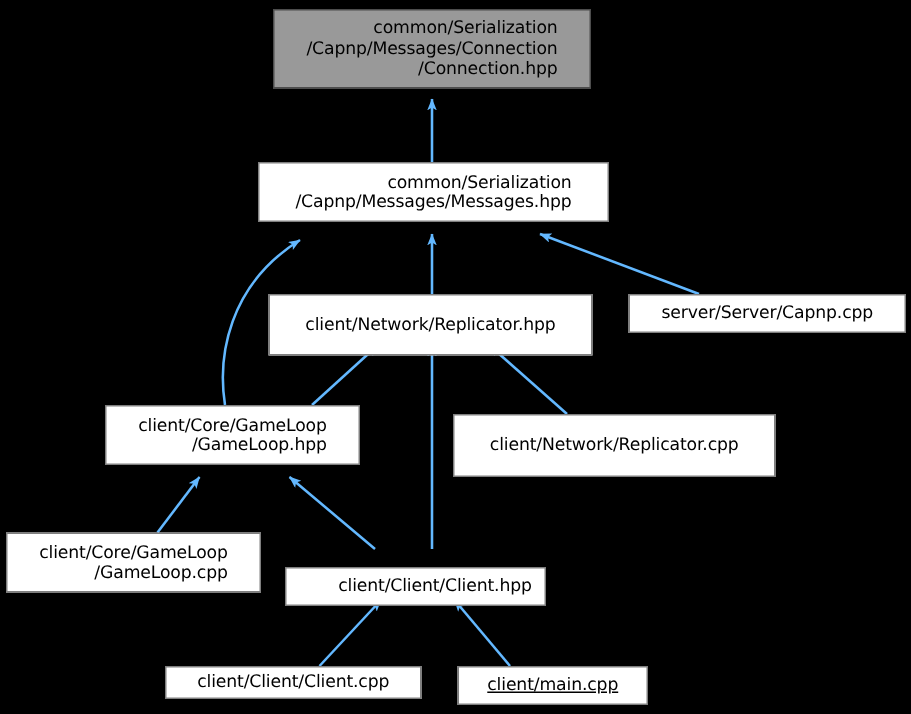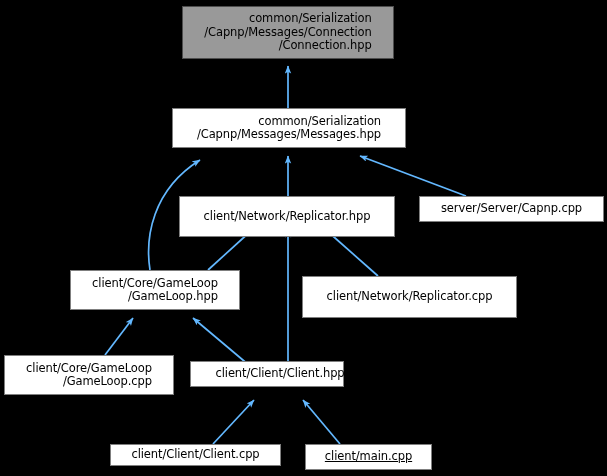--- a/index.html
+++ b/index.html
@@ -77,18 +77,18 @@
 /Connection.hpp</div>
       <div class="node" style="left: 172px; top: 108px; width: 234px; height: 40px;">common/Serialization
 /Capnp/Messages/Messages.hpp</div>
       <div class="node" style="left: 179px; top: 196px; width: 216px; height: 41px;">client/Network/Replicator.hpp</div>
       <div class="node" style="left: 419px; top: 196px; width: 185px; height: 26px;">server/Server/Capnp.cpp</div>
       <div class="node" style="left: 70px; top: 270px; width: 170px; height: 40px;">client/Core/GameLoop
 /GameLoop.hpp</div>
       <div class="node" style="left: 302px; top: 276px; width: 215px; height: 42px;">client/Network/Replicator.cpp</div>
       <div class="node" style="left: 4px; top: 355px; width: 170px; height: 40px;">client/Core/GameLoop
 /GameLoop.cpp</div>
-      <div class="node" style="left: 190px; top: 361px; width: 154px; height: 26px; padding-left: 30px;">client/Client/Client.hpp</div>
+      <div class="node" style="left: 190px; top: 378px; width: 174px; height: 26px; padding-left: 30px;">client/Client/Client.hpp</div>
       <div class="node" style="left: 110px; top: 444px; width: 171px; height: 22px;">client/Client/Client.cpp</div>
       <div class="node" style="left: 305px; top: 444px; width: 127px; height: 26px; text-decoration: underline;">client/main.cpp</div>
     </div>
 
 </div>
 
 </body></html>

